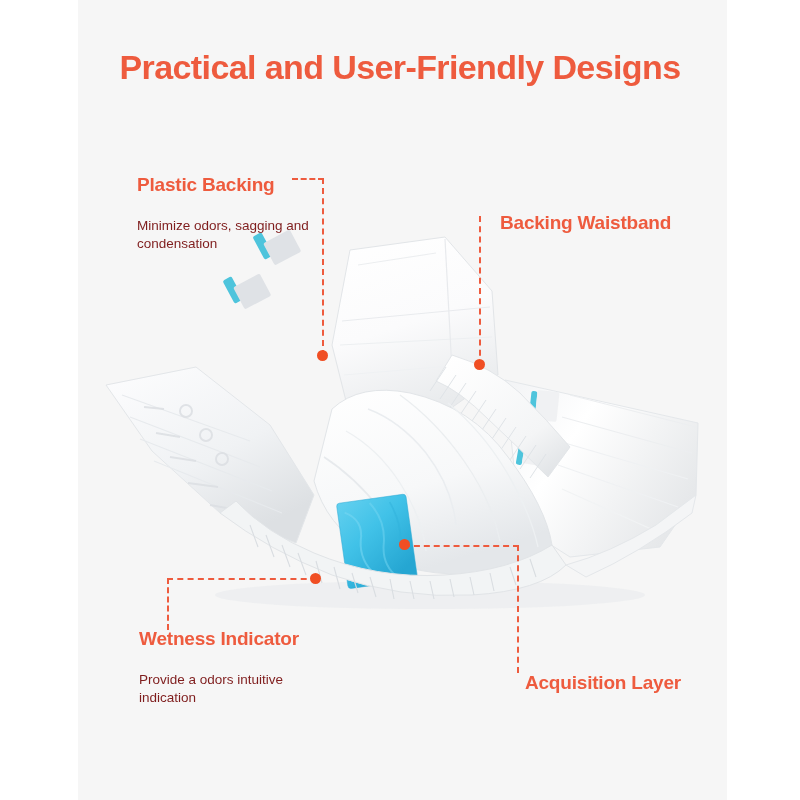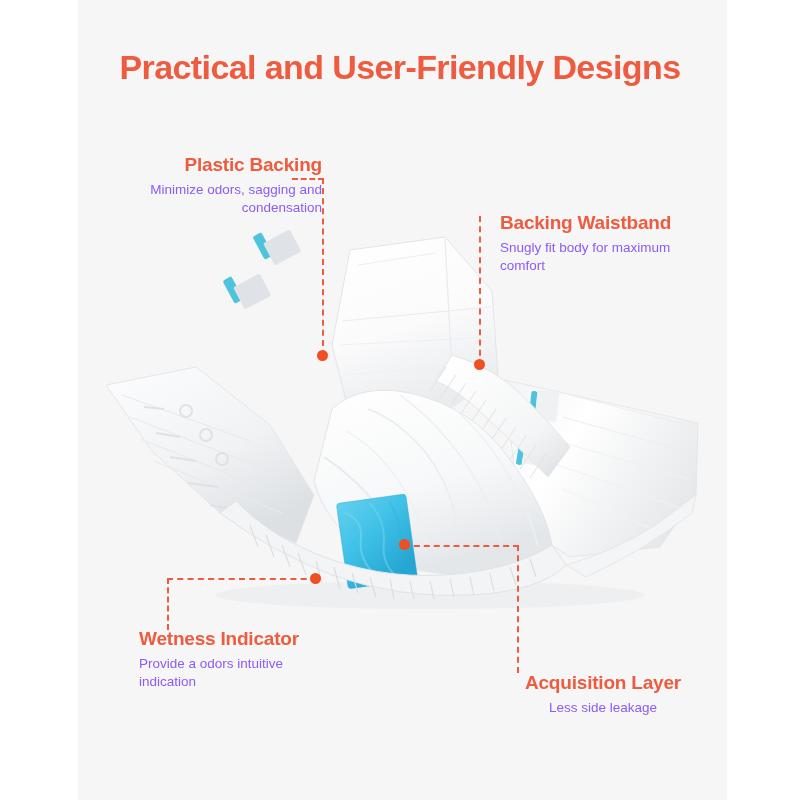--- a/index.html
+++ b/index.html
@@ -37,26 +37,26 @@
   .callout{position:absolute;}
   .callout .head{
     font-size:19px;
     font-weight:bold;
     color:#ee5b3e;
     letter-spacing:-0.2px;
     white-space:nowrap;
     line-height:1.15;
   }
   .callout .desc{
-    margin-top:5px;
+    margin-top:21px;
     font-size:13.5px;
-    color:#8b5cf6;
+    color:#7f1d1d;
     line-height:1.35;
   }
-  #callout-plastic-backing{left:137px;top:154px;width:185px;text-align:right;}
+  #callout-plastic-backing{left:137px;top:174px;width:185px;}
   #callout-elastic-waistband{left:500px;top:212px;width:200px;}
   #callout-wetness-indicator{left:139px;top:628px;width:195px;}
   #callout-acquisition-layer{left:503px;top:672px;width:200px;text-align:center;}
 
   
   .dash-h{
     position:absolute;
     height:0;
     border-top:2px dashed #ee5b3e;
   }
@@ -245,26 +245,24 @@
   <div class="dash-v" style="left:517px;top:545px;height:128px;"></div>
   <div class="dot" style="left:399px;top:539px;"></div>
 
   <div class="callout" id="callout-plastic-backing">
     <div class="head">Plastic Backing</div>
     <div class="desc">Minimize odors, sagging and condensation</div>
   </div>
 
   <div class="callout" id="callout-elastic-waistband">
     <div class="head">Backing Waistband</div>
-    <div class="desc">Snugly fit body for maximum comfort</div>
   </div>
 
   <div class="callout" id="callout-wetness-indicator">
     <div class="head">Wetness Indicator</div>
     <div class="desc">Provide a odors intuitive indication</div>
   </div>
 
   <div class="callout" id="callout-acquisition-layer">
     <div class="head">Acquisition Layer</div>
-    <div class="desc">Less side leakage</div>
   </div>
 
 </div>
 
 </body></html>

